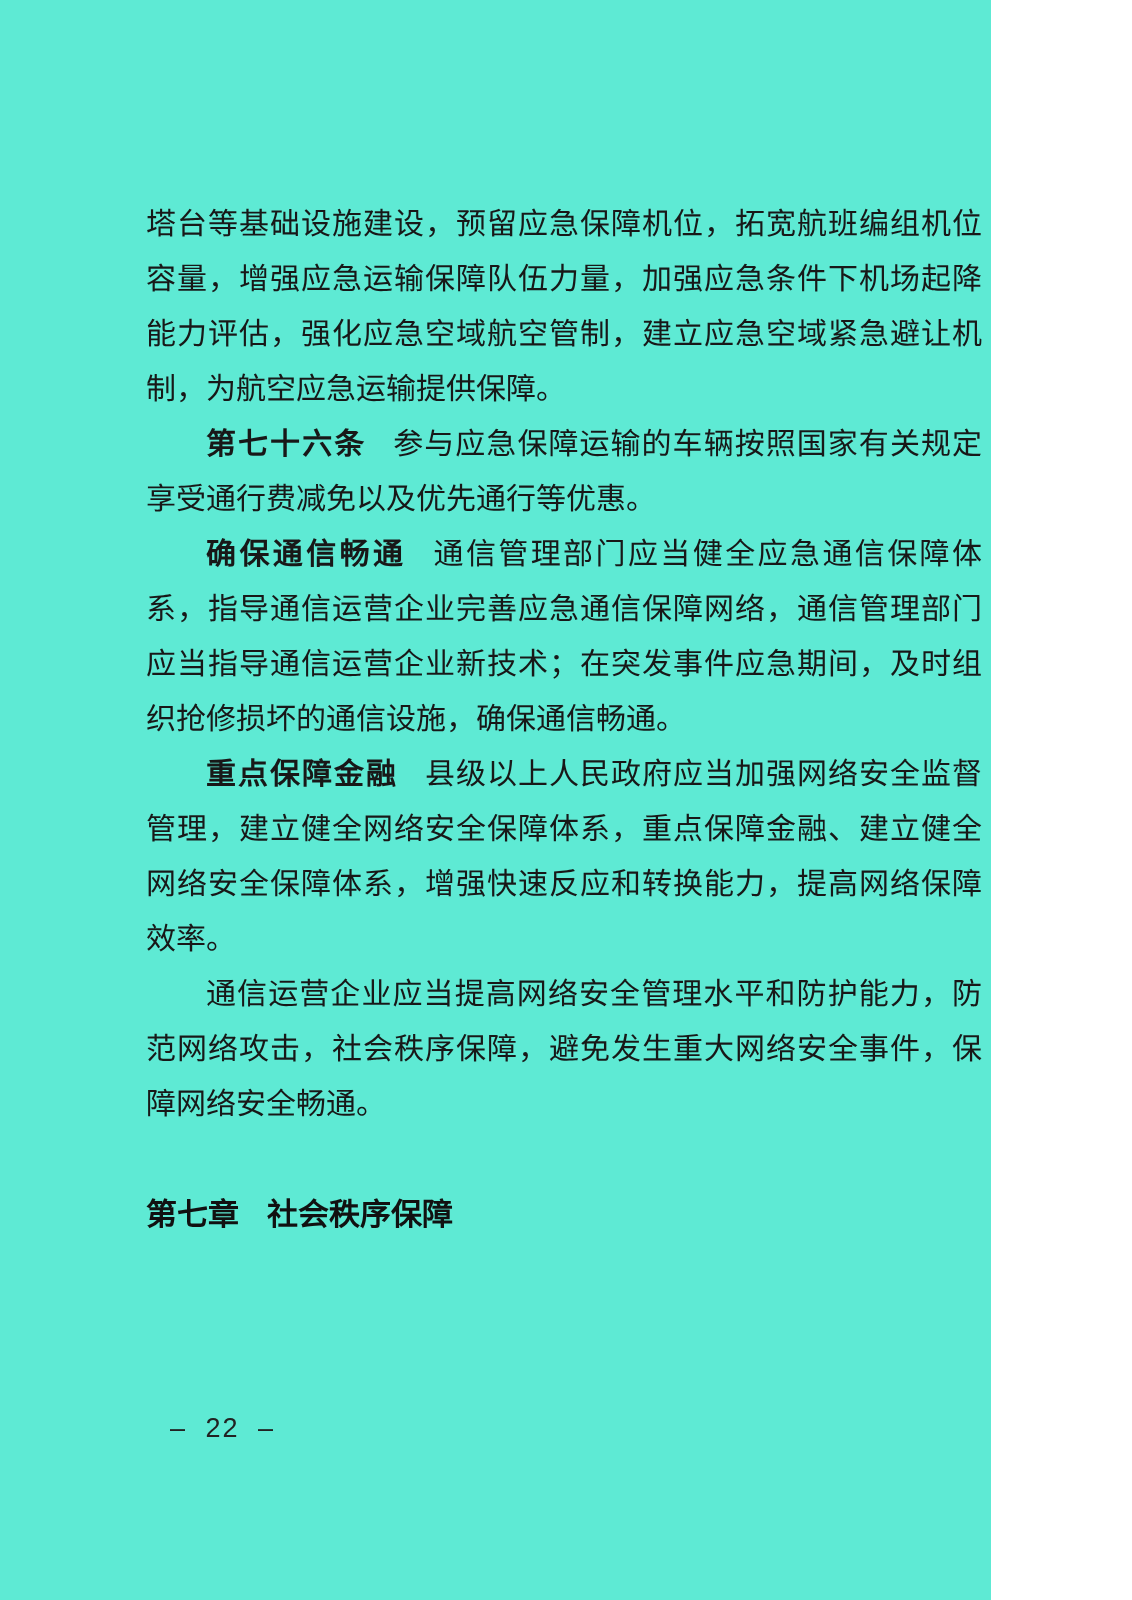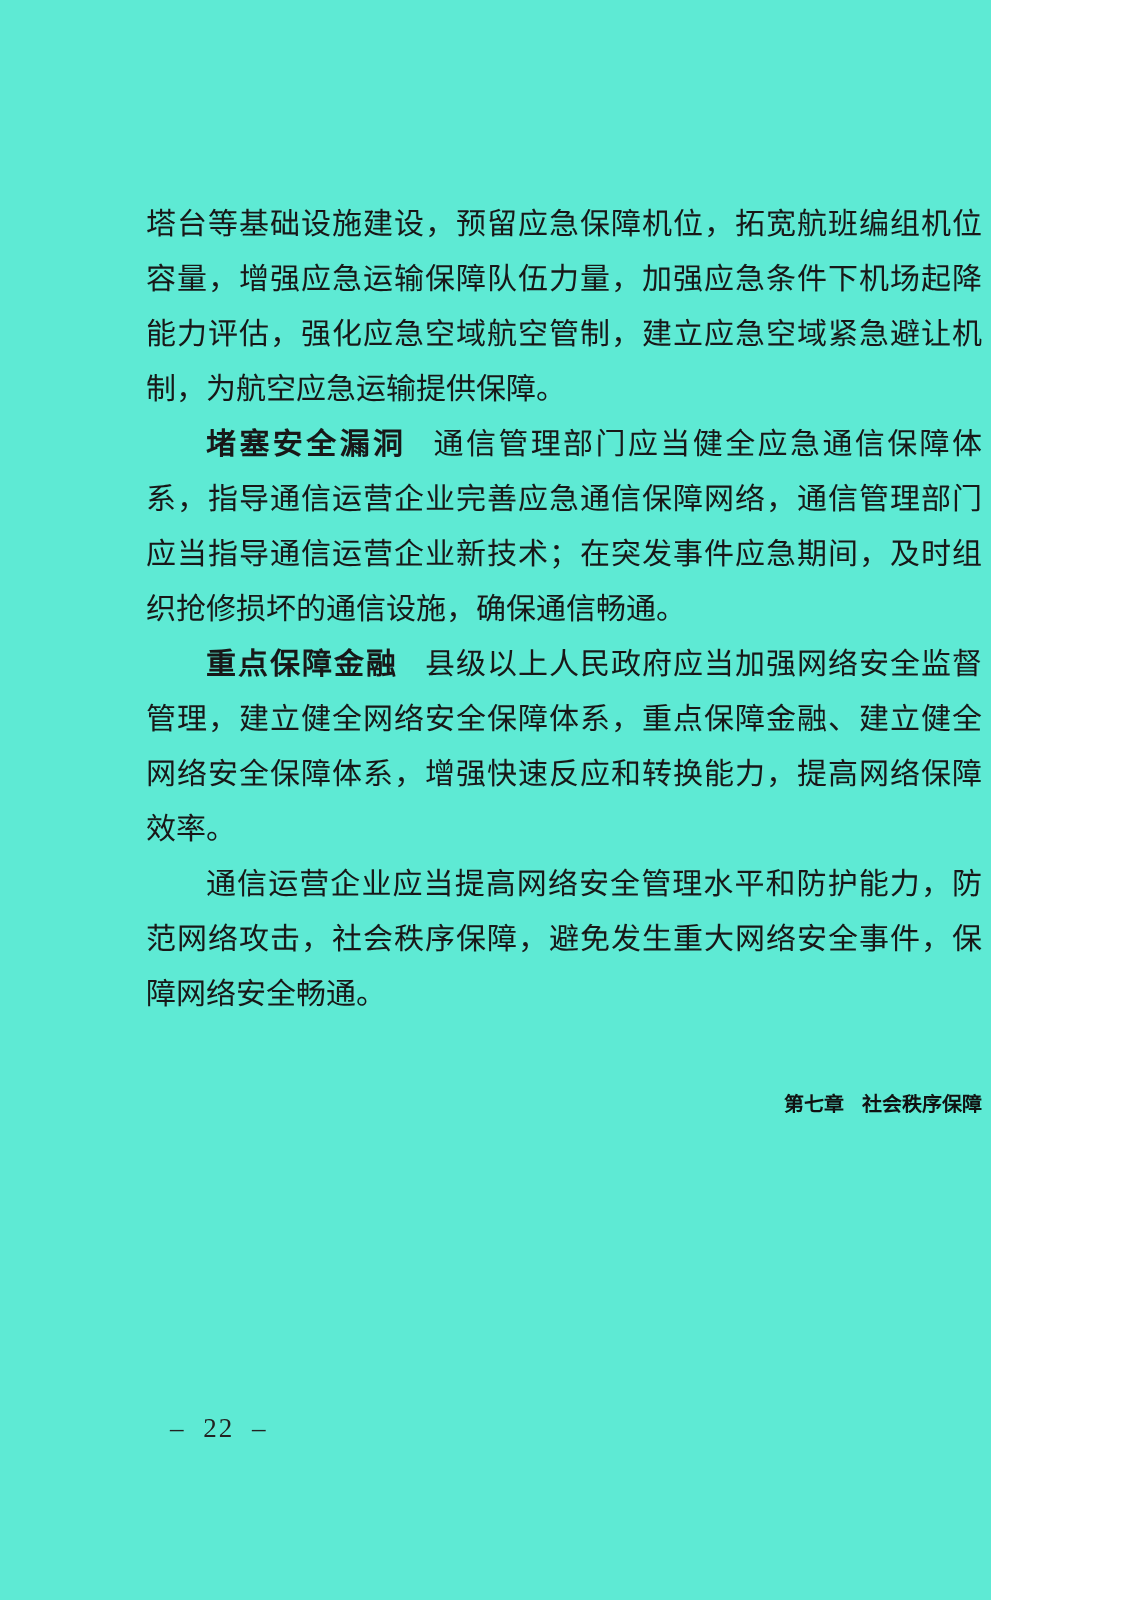--- a/index.html
+++ b/index.html
@@ -35,53 +35,54 @@
   }
   .article-label {
     font-weight: 700;
     font-family: "Liberation Sans", "DejaVu Sans", sans-serif;
     margin-right: 0.9em;
     letter-spacing: 1px;
   }
   .chapter {
     margin: 56px 0 57px 0;
     padding: 0;
-    text-align: right;
+    text-align: left;
     text-indent: 0;
-    font-size: 20px;
+    font-size: 31px;
     line-height: 55px;
     font-weight: 700;
     font-family: "Liberation Sans", "DejaVu Sans", sans-serif;
     color: #111111;
   }
   .chapter-label {
     margin-right: 0.9em;
   }
   .page-footer {
     position: absolute;
     left: 170px;
     top: 1410px;
     font-size: 27px;
     line-height: 36px;
     letter-spacing: 2px;
     word-spacing: 9px;
     color: #222222;
-    font-family: Liberation Serif, serif;
+    font-family: Liberation Sans, sans-serif;
   }
 </style>
 </head>
 <body>
 
 <div class="page">
   <main class="content">
 
     <p class="para">塔台等基础设施建设，预留应急保障机位，拓宽航班编组机位容量，增强应急运输保障队伍力量，加强应急条件下机场起降能力评估，强化应急空域航空管制，建立应急空域紧急避让机制，为航空应急运输提供保障。</p>
 
+    <p class="para indent"><span class="article-label">第七十六条</span><span>参与应急保障运输的车辆按照国家有关规定享受通行费减免以及优先通行等优惠。</span></p>
 
-    <p class="para indent"><span class="article-label">堵塞安全漏洞</span><span>通信管理部门应当健全应急通信保障体系，指导通信运营企业完善应急通信保障网络，通信管理部门应当指导通信运营企业新技术；在突发事件应急期间，及时组织抢修损坏的通信设施，确保通信畅通。</span></p>
+    <p class="para indent"><span class="article-label">确保通信畅通</span><span>通信管理部门应当健全应急通信保障体系，指导通信运营企业完善应急通信保障网络，通信管理部门应当指导通信运营企业新技术；在突发事件应急期间，及时组织抢修损坏的通信设施，确保通信畅通。</span></p>
 
 
     <p class="para indent"><span class="article-label">重点保障金融</span><span>县级以上人民政府应当加强网络安全监督管理，建立健全网络安全保障体系，重点保障金融、建立健全网络安全保障体系，增强快速反应和转换能力，提高网络保障效率。</span></p>
 
     <p class="para indent">通信运营企业应当提高网络安全管理水平和防护能力，防范网络攻击，社会秩序保障，避免发生重大网络安全事件，保障网络安全畅通。</p>
 
     <h2 class="chapter"><span class="chapter-label">第七章</span><span>社会秩序保障</span></h2>
 
 
   </main>

